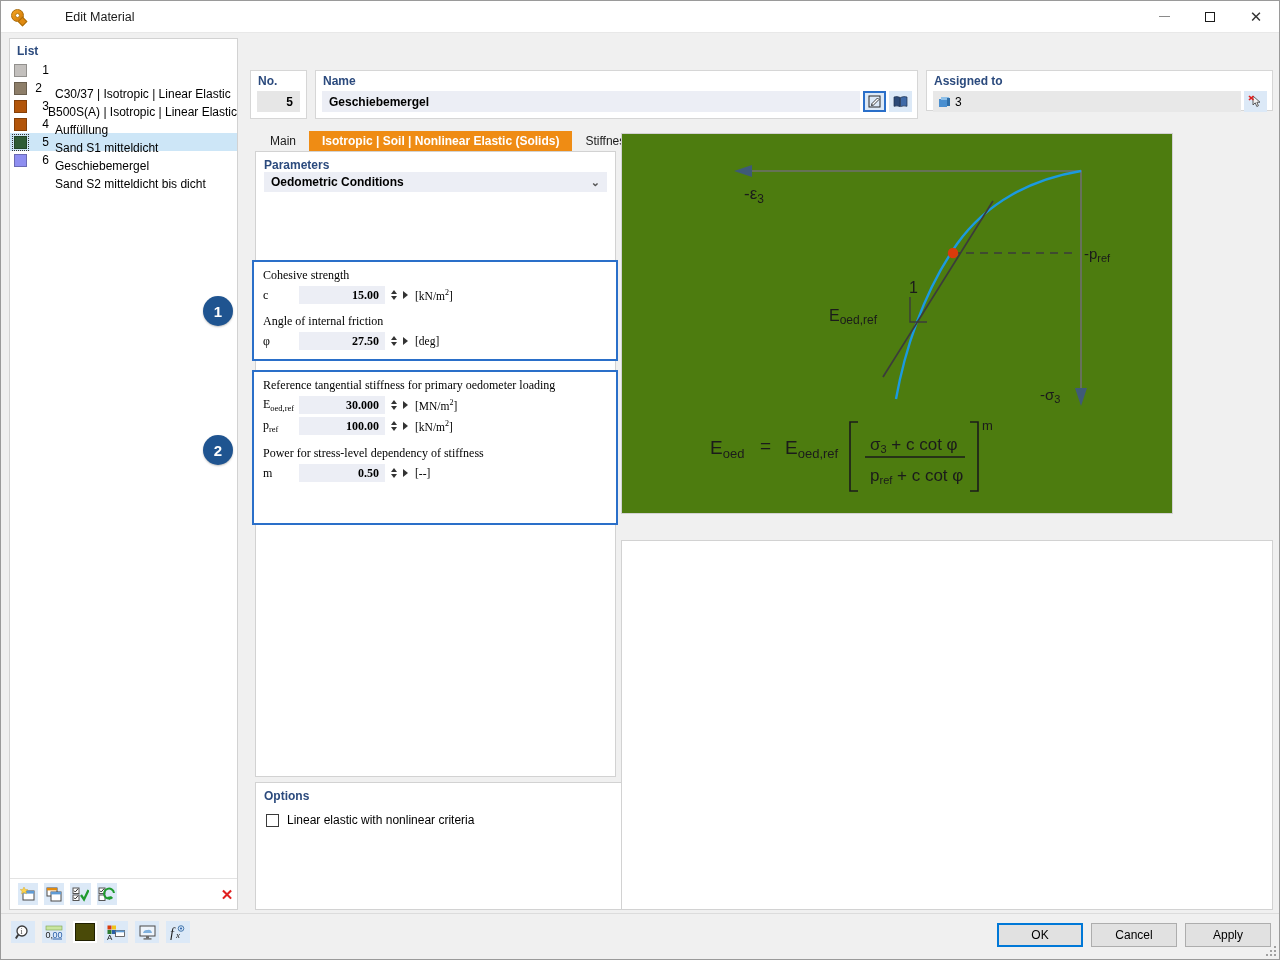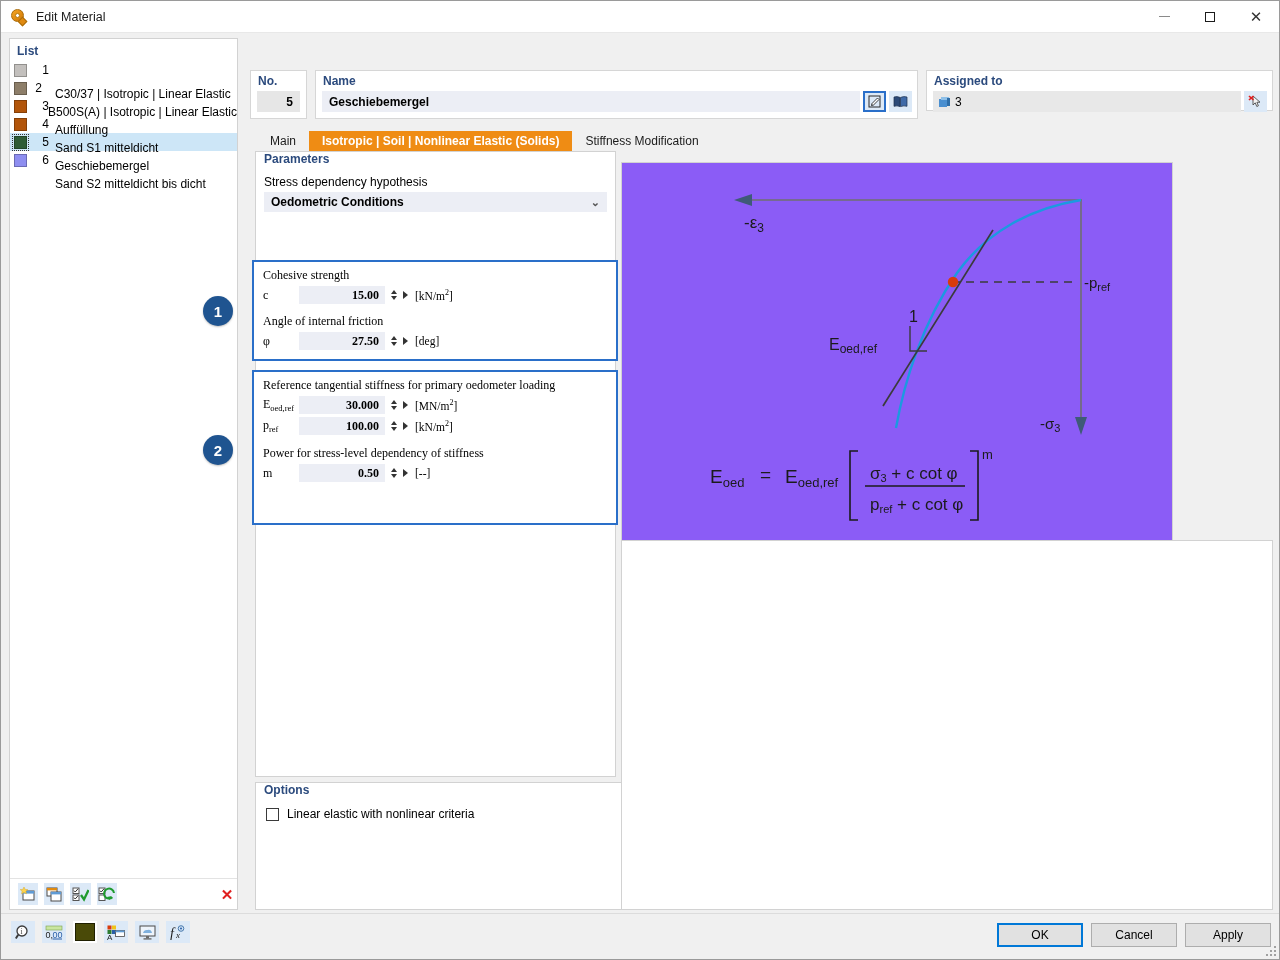--- a/index.html
+++ b/index.html
@@ -18,20 +18,21 @@
     border: 1px solid #9a9a9a;
     box-sizing: border-box;
   }
 
   
   .titlebar {
     position: absolute; top: 0; left: 0; right: 0; height: 31px;
     background: #ffffff;
     display: flex; align-items: center;
     border-bottom: 1px solid #e8e8e8;
+    gap: 29px;
   }
   .title-icon { width: 18px; height: 18px; margin-left: 8px; position: relative; }
   .title-icon .ring {
     position: absolute; left: 2px; top: 1px; width: 13px; height: 13px;
     border-radius: 50%;
     background: linear-gradient(135deg,#f5a623 0%, #e08a10 60%, #c97608 100%);
     border: 1px solid #a96b08;
     box-sizing: border-box;
   }
   .title-icon .hole {
@@ -135,21 +136,21 @@
     height:20px; padding:0 13px; display:flex; align-items:center;
     font-size:12px; background:#f0f0f0; color:#1b1b1b;
   }
   .tab.active { background:#ef8c14; color:#ffffff; font-weight:bold; }
 
   
   .content-left {
     position:absolute; left:254px; top:119px; width:361px; height:626px;
     background:#fff; border:1px solid #d2d2d2; box-sizing:border-box;
   }
-  .sec-title { color:#2b4a7d; font-weight:bold; font-size:12px; padding:0 0 0 8px; }
+  .sec-title { color:#2b4a7d; font-weight:bold; font-size:12px; padding:6px 0 0 8px; }
   .sub-label { font-size:12px; padding:9px 0 3px 8px; }
 
   .combo {
     margin:0 8px; height:20px; background:#eceef5; display:flex; align-items:center;
     padding:0 7px; font-size:12px; font-weight:bold; justify-content:space-between;
   }
   .chev { color:#555; font-size:11px; }
 
   
   .hl-box {
@@ -193,22 +194,22 @@
 
   .options-panel {
     position:absolute; left:254px; top:750px; width:412px; height:128px;
     background:#fff; border:1px solid #d2d2d2; box-sizing:border-box;
   }
   .chk-row { display:flex; align-items:center; padding:10px 0 0 10px; gap:8px; }
   .chkbox { width:13px; height:13px; border:1.3px solid #3a3a3a; background:#fff; box-sizing:border-box; }
 
   
   .diagram-panel {
-    position:absolute; left:620px; top:130px; width:552px; height:381px;
-    background:#8b5cf6; border:1px solid #d2d2d2; box-sizing:border-box;
+    position:absolute; left:620px; top:101px; width:552px; height:381px;
+    background:#4d7c0f; border:1px solid #d2d2d2; box-sizing:border-box;
   }
   .empty-panel {
     position:absolute; left:620px; top:508px; width:652px; height:370px;
     background:#fff; border:1px solid #d2d2d2; box-sizing:border-box;
   }
   .diagram-panel svg { display:block; }
 
   
   .bottombar {
     position:absolute; left:0; right:0; bottom:0; height:45px;
@@ -373,21 +374,20 @@
     </div>
 
     <div class="tabs" id="tabs">
         <div class="tab">Main</div>
         <div class="tab active">Isotropic | Soil | Nonlinear Elastic (Solids)</div>
         <div class="tab">Stiffness Modification</div>
       </div>
 
     <div class="content-left">
       <div class="sec-title">Parameters</div>
-      <div class="sub-label">Stress dependency hypothesis</div>
       <div class="combo">
         <span>Oedometric Conditions</span>
         <span class="chev">⌄</span>
       </div>
     </div>
 
     <div class="hl-box hl-1">
       <div class="grp-label">Cohesive strength</div>
       <div class="val-row">
         <span class="sym">c</span>

